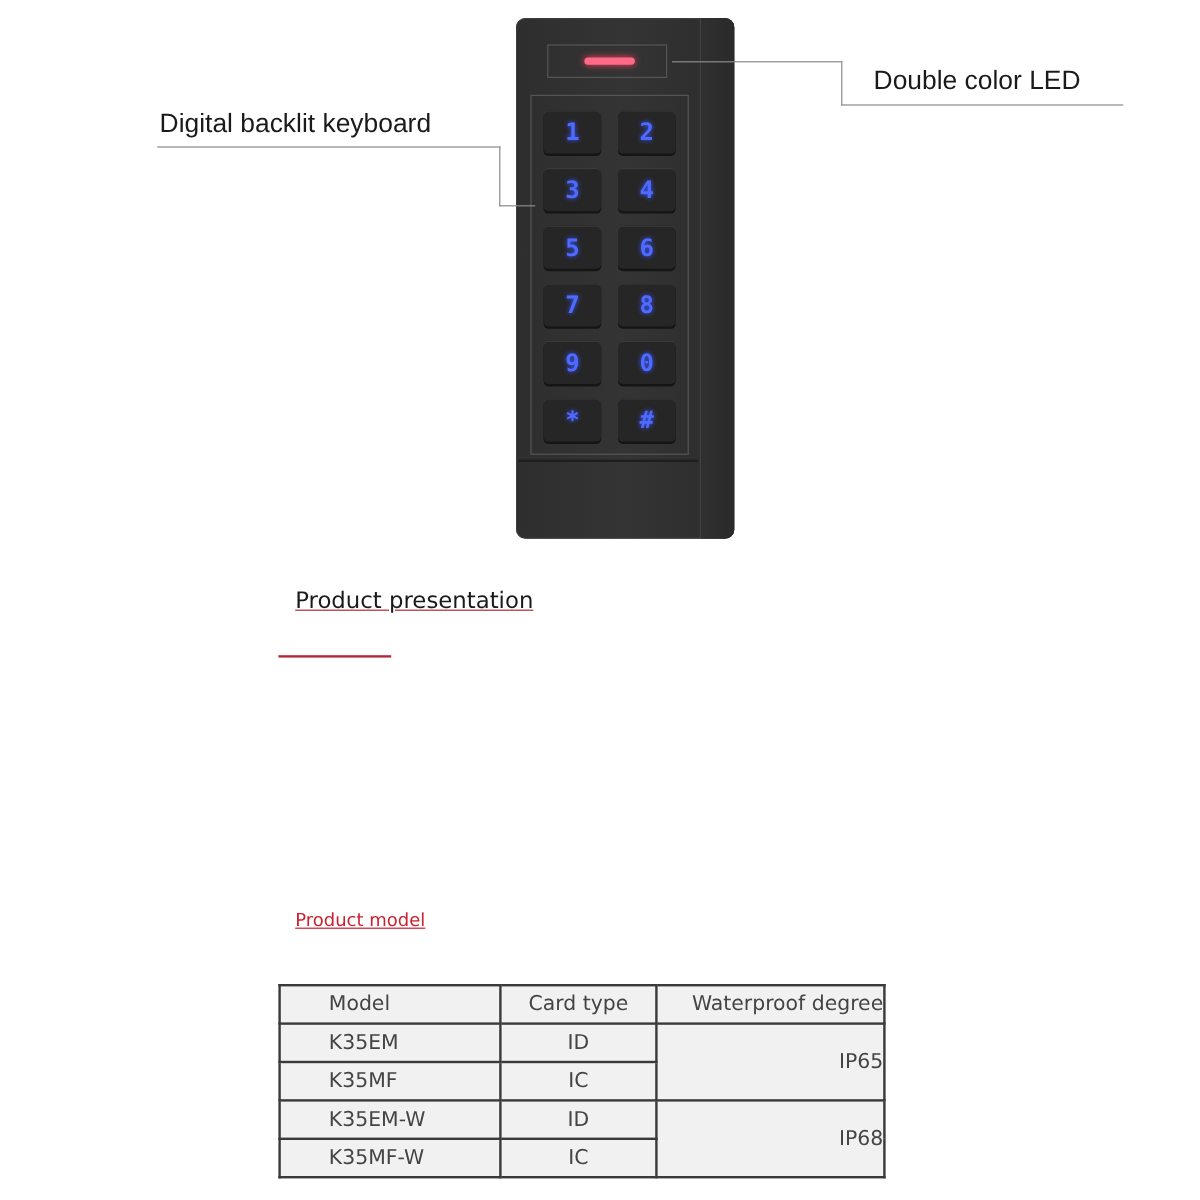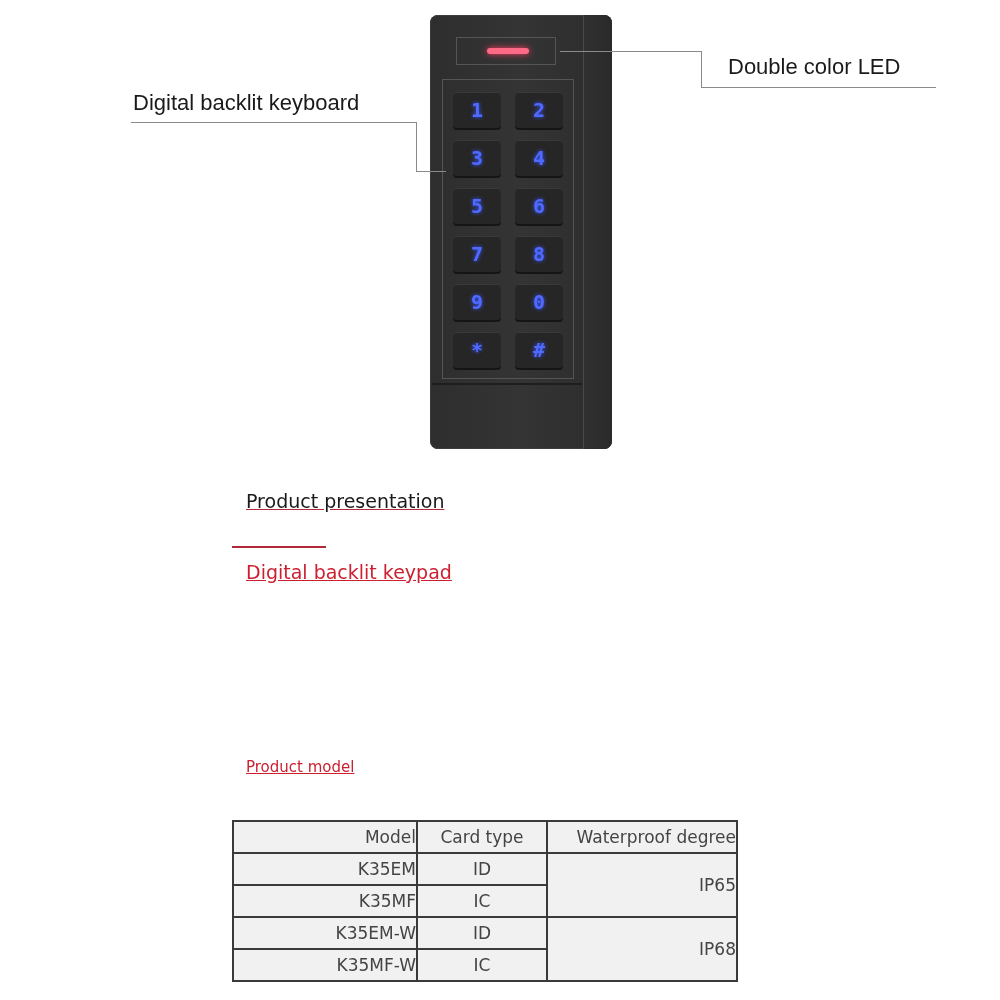--- a/index.html
+++ b/index.html
@@ -71,21 +71,21 @@
     .model-heading { top: 758px; font-size: 15px; color: #cc1f2f; text-decoration: underline; }
     
     table.spec {
       position: absolute; left: 232px; top: 820px; border-collapse: collapse;
       font-family: "DejaVu Sans", sans-serif; font-size: 17px; color: #444;
       background: #f1f1f1;
     }
     table.spec td, table.spec th {
       border: 2px solid #3a3a3a; height: 30px; padding: 0; font-weight: normal;
     }
-    .c1 { width: 184px; text-align: right; padding-left: 40px !important; box-sizing: border-box; }
+    .c1 { width: 184px; text-align: left; padding-left: 40px !important; box-sizing: border-box; }
     .c2 { width: 128px; text-align: center; }
     .c3 { width: 188px; text-align: right; }
   </style>
 </head>
 <body>
 
 <div class="device">
   <div class="side-rail"></div>
   <div class="led-window">
     <div class="led-bar"></div>
@@ -115,21 +115,20 @@
 <div class="callout-label" style="left:728px; top:54px;">Double color LED</div>
 
 <div class="callout-label" style="left:133px; top:90px;">Digital backlit keyboard</div>
 <div class="line" style="left:131px; top:122px; width:286px; height:1px;"></div>
 <div class="line" style="left:416px; top:122px; width:1px; height:50px;"></div>
 <div class="line" style="left:416px; top:171px; width:30px; height:1px;"></div>
 
 <div class="section heading-black">Product presentation</div>
 <div class="short-rule"></div>
 <div class="section red-list">
-  <div class="red-line">Digital backlit keypad</div>
 </div>
 
 <div class="section model-heading">Product model</div>
 
 <table class="spec">
   <tbody>
       <tr>
     <th class="c1">Model</th>
     <th class="c2">Card type</th>
     <th class="c3">Waterproof degree</th>

